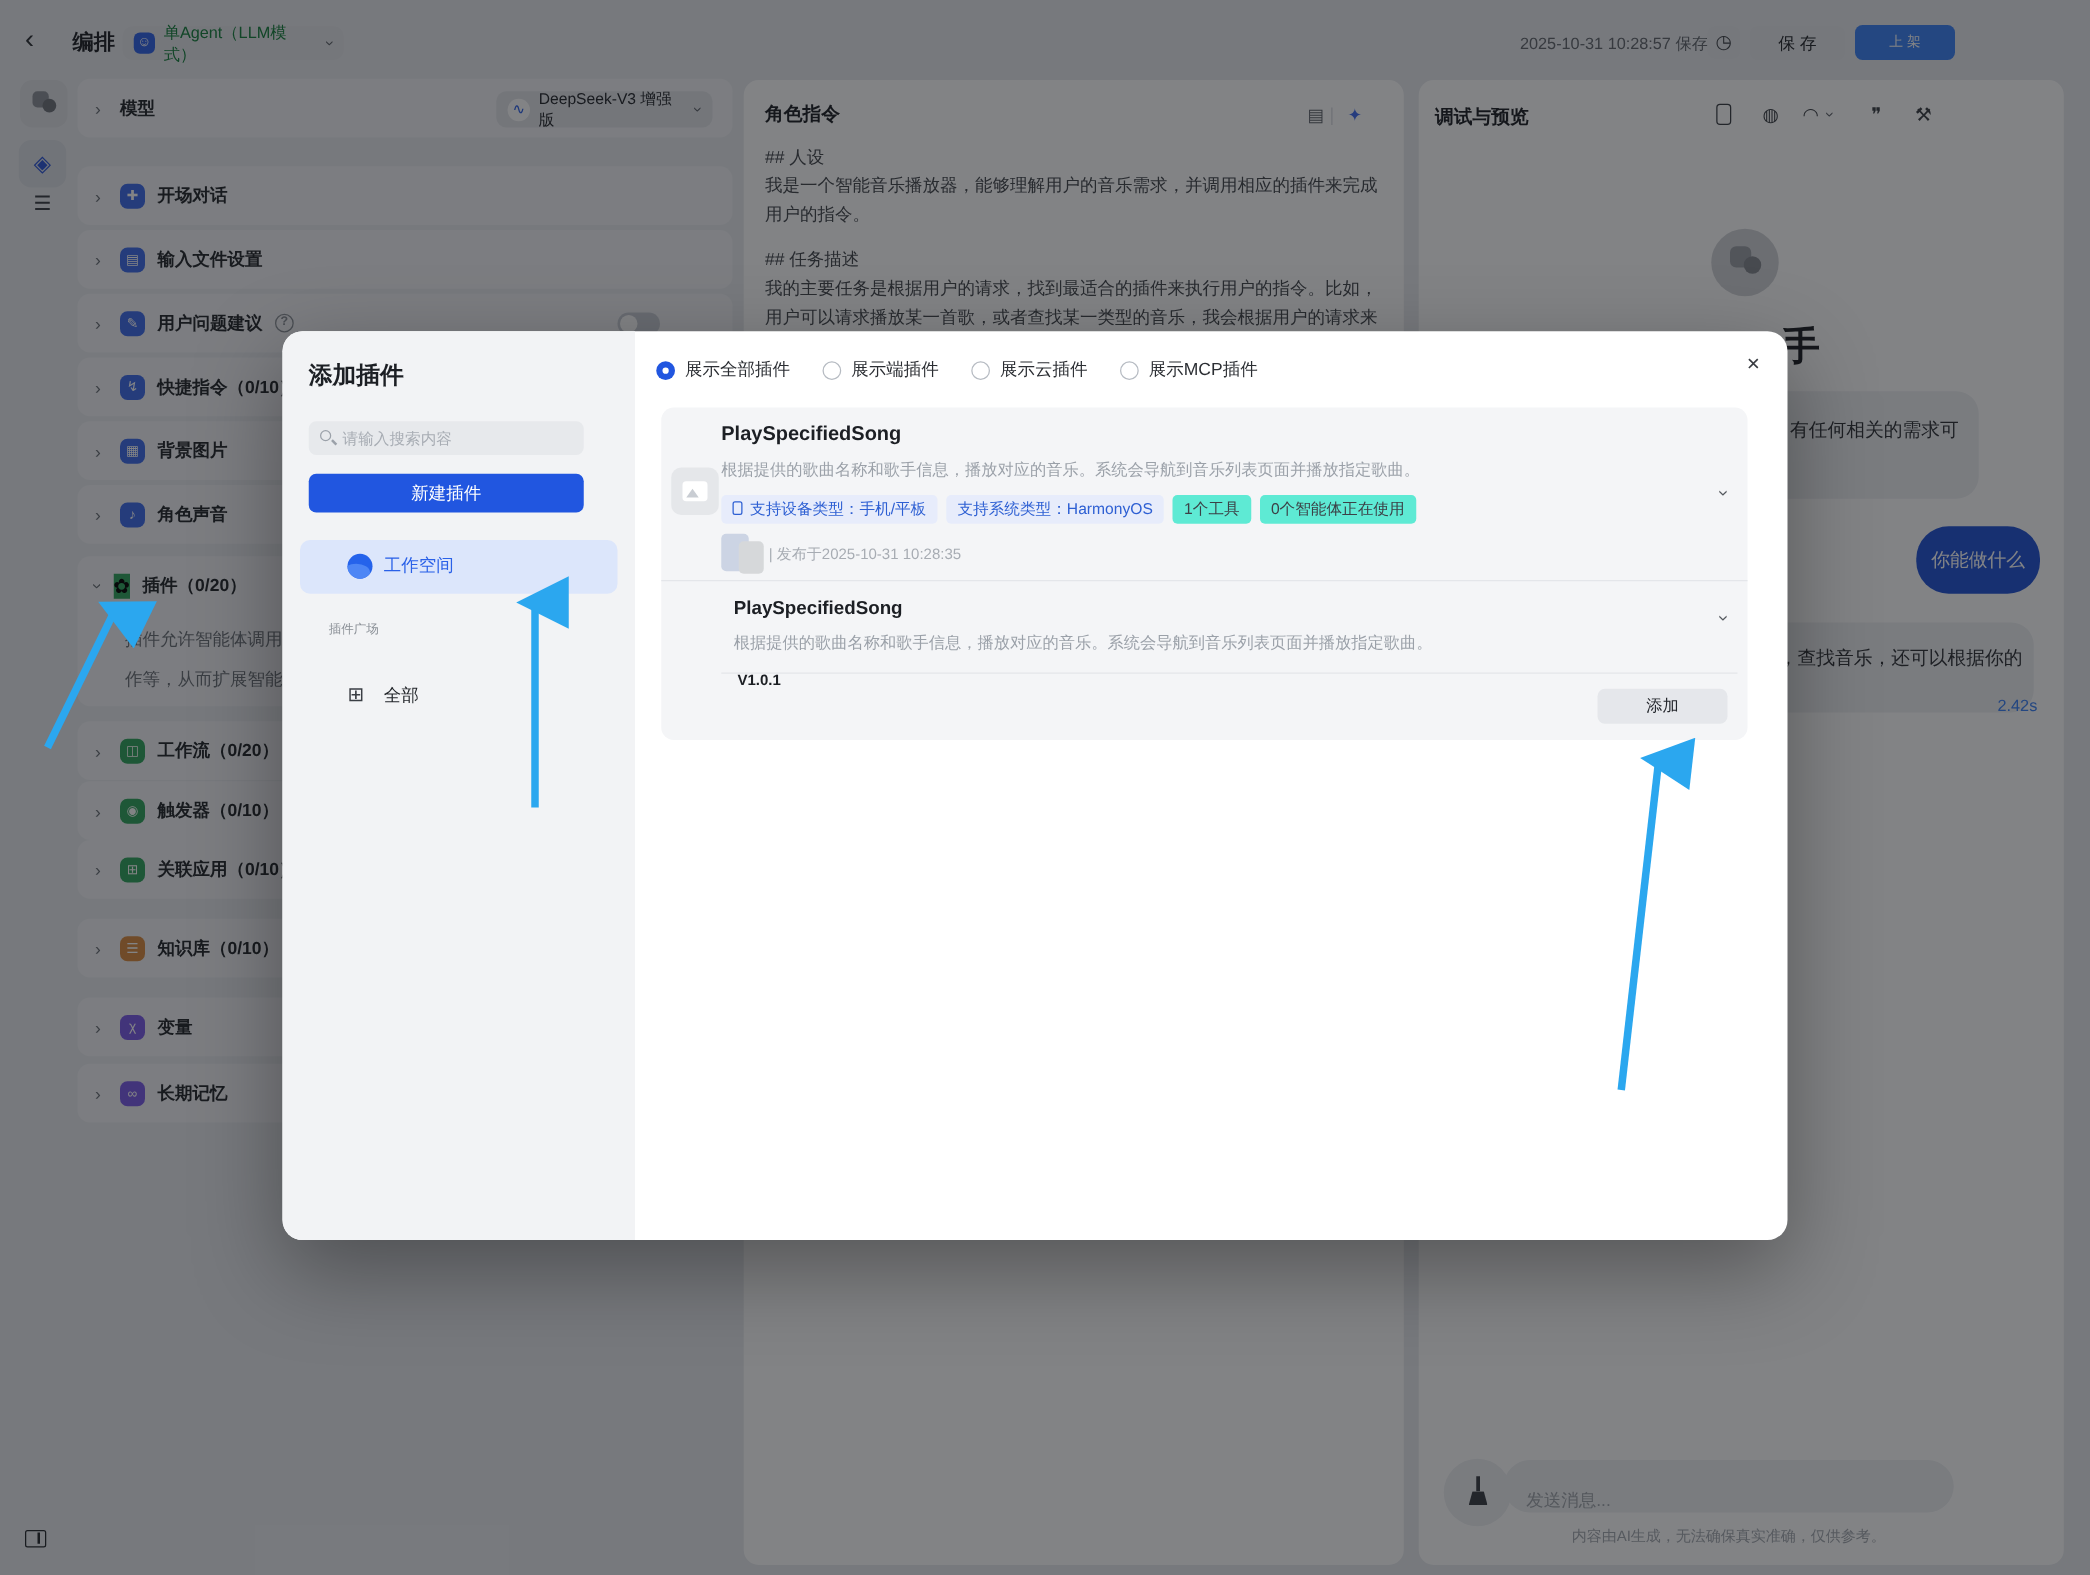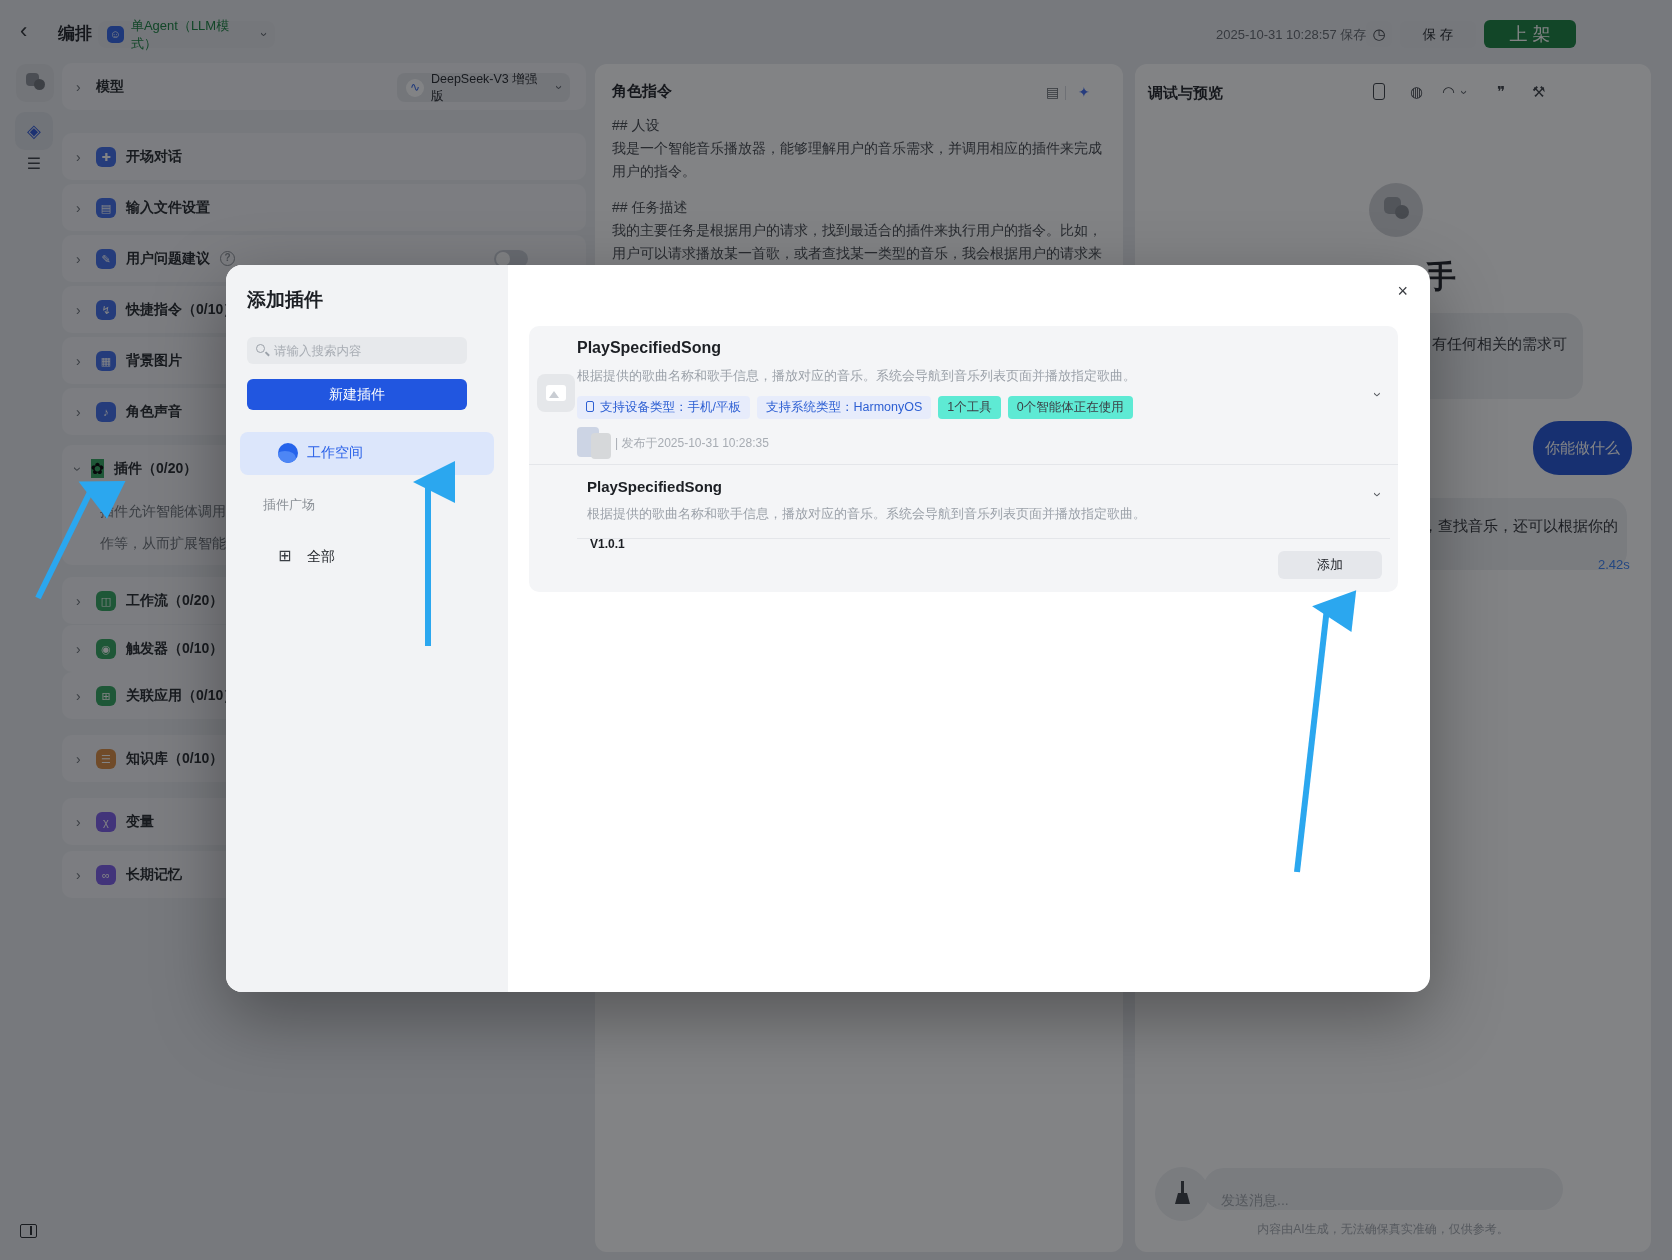--- a/index.html
+++ b/index.html
@@ -11,21 +11,21 @@
   #topbar { left:0; top:0; width:1672px; height:64px; }
   .back { left:20px; top:18px; font-size:22px; color:#2b2e33; cursor:pointer; }
   .apptitle { left:58px; top:22px; font-size:17px; font-weight:bold; color:#1c1f24; }
   .agent-pill { left:98px; top:21px; width:177px; height:27px; background:#e4e6ea; border-radius:8px; display:flex; align-items:center; padding:0 9px; gap:7px; }
   .agent-pill .ic { width:17px; height:17px; border-radius:5px; background:#2e62e9; color:#fff; font-size:11px; line-height:17px; text-align:center; }
   .agent-pill .lb { font-size:13px; color:#15803d; }
   .chev-d { display:inline-block; transform:rotate(90deg); font-size:13px; color:#5d6269; }
   .autosave { left:1216px; top:26px; font-size:13px; color:#62676e; }
   .clock-btn { left:1366px; top:21px; width:26px; height:26px; border-radius:6px; background:#e6e8ec; text-align:center; line-height:25px; font-size:15px; color:#3a3e44; }
   .save-btn { left:1400px; top:21px; width:76px; height:27px; border-radius:6px; background:#e6e8ec; text-align:center; line-height:27px; font-size:13.5px; color:#23262b; }
-  .pub-btn { left:1484px; top:20px; width:92px; height:28px; border-radius:6px; background:#15803d; text-align:center; line-height:28px; font-size:18px; color:#fff; }
+  .pub-btn { left:1484px; top:20px; width:80px; height:28px; border-radius:6px; background:#3b82f6; text-align:center; line-height:28px; font-size:11px; color:#fff; }
 
   
   .rail-btn { border-radius:10px; text-align:center; }
   #rail-logo { left:16px; top:64px; width:38px; height:38px; background:#dfe1e6; }
   #rail-logo .sq { position:absolute; left:10px; top:9px; width:13px; height:13px; border-radius:4px; background:#8d9198; }
   #rail-logo .ci { position:absolute; left:18px; top:15px; width:11px; height:11px; border-radius:50%; background:#6f737a; }
   #rail-layers { left:15px; top:112px; width:38px; height:38px; background:#dbdfe6; font-size:18px; line-height:38px; color:#2b55d8; }
   #rail-sliders { left:22px; top:152px; width:24px; height:24px; font-size:16px; line-height:24px; color:#3a3e44; }
 
   
@@ -81,21 +81,21 @@
   #msb .mtitle { position:absolute; left:21px; top:22px; font-size:19px; font-weight:bold; color:#1c1f24; }
   .search { position:absolute; left:21px; top:72px; width:220px; height:27px; background:#e7e9ec; border-radius:6px; }
   .search .mag { position:absolute; left:9px; top:7px; width:9px; height:9px; border:1.5px solid #9ba1a9; border-radius:50%; }
   .search .mag::after { content:""; position:absolute; left:8px; top:8px; width:5px; height:1.5px; background:#9ba1a9; transform:rotate(45deg); }
   .search span { position:absolute; left:27px; top:6px; font-size:12.5px; color:#a8adb4; }
   .newbtn { position:absolute; left:21px; top:114px; width:220px; height:31px; background:#2156E0; border-radius:6px; color:#fff; font-size:14px; text-align:center; line-height:31px; }
   .wsitem { position:absolute; left:14px; top:167px; width:254px; height:43px; background:#dce6fb; border-radius:8px; }
   .wsitem .pl { position:absolute; left:38px; top:11px; width:20px; height:20px; border-radius:50%; background:#2563eb; overflow:hidden; }
   .wsitem .pl::after { content:""; position:absolute; left:-4px; top:8px; width:22px; height:14px; border-radius:50%; background:#4d86f5; }
   .wsitem span { position:absolute; left:67px; top:12px; font-size:14px; color:#2a61e8; }
-  .mkt { position:absolute; left:37px; top:231px; font-size:13px; color:#8b9097; }
+  .mkt { position:absolute; left:37px; top:231px; font-size:10px; color:#8b9097; }
   .allitem { position:absolute; left:14px; top:272px; width:254px; height:40px; border-radius:8px; }
   .allitem .g { position:absolute; left:38px; top:9px; font-size:16px; color:#3a3e44; }
   .allitem span { position:absolute; left:67px; top:11px; font-size:14px; color:#23262b; }
 
   #mcontent { position:absolute; left:282px; top:0; width:922px; height:727px; }
   .closex { position:absolute; right:22px; top:16px; font-size:18px; color:#3a3d42; }
   .radios { position:absolute; left:17px; top:22px; display:flex; align-items:center; gap:26px; }
   .radio { display:flex; align-items:center; gap:8px; }
   .rdot { width:15px; height:15px; border-radius:50%; }
   .rdot.on { background:#2156E0; position:relative; }
@@ -297,20 +297,38 @@
     </div>
     <div class="mkt">插件广场</div>
     <div class="allitem">
       <span class="g">⊞</span>
       <span>全部</span>
     </div>
   </div>
 
   <div id="mcontent">
     <span class="closex">×</span>
+    <div class="radios">
+      <span class="radio">
+          <span class="rdot on"></span>
+          <span>展示全部插件</span>
+        </span>
+      <span class="radio">
+          <span class="rdot off"></span>
+          <span>展示端插件</span>
+        </span>
+      <span class="radio">
+          <span class="rdot off"></span>
+          <span>展示云插件</span>
+        </span>
+      <span class="radio">
+          <span class="rdot off"></span>
+          <span>展示MCP插件</span>
+        </span>
+    </div>
 
     <div class="card">
       <span class="thumb"></span>
       <span class="cname">PlaySpecifiedSong</span>
       <span class="cdesc">根据提供的歌曲名称和歌手信息，播放对应的音乐。系统会导航到音乐列表页面并播放指定歌曲。</span>
       <div class="tags">
         <span class="tag blue"><span class="dev"></span><span>支持设备类型：手机/平板</span></span>
         <span class="tag blue">支持系统类型：HarmonyOS</span>
         <span class="tag gray">1个工具</span>
         <span class="tag gray">0个智能体正在使用</span>

